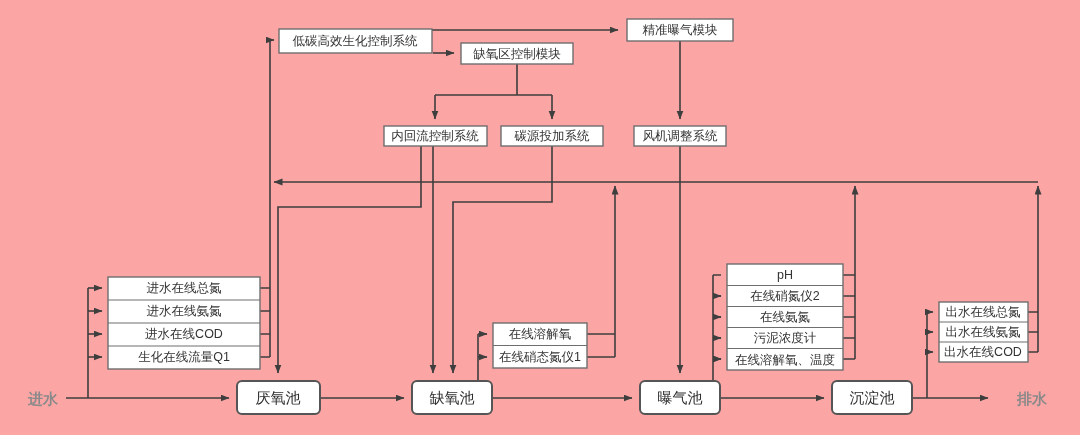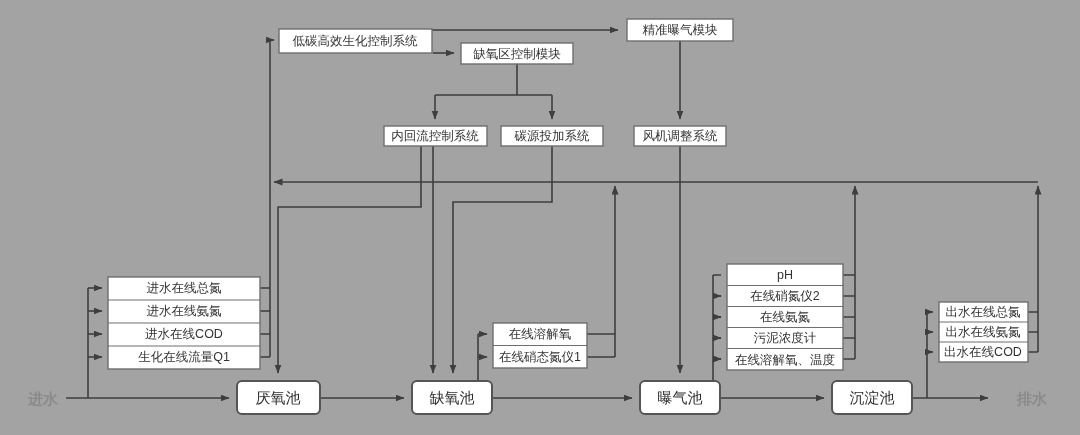--- a/index.html
+++ b/index.html
@@ -1,16 +1,16 @@
 <!DOCTYPE html>
 <html><head>
 <meta charset="utf-8">
 <style>
   html,body{margin:0;padding:0;background:#000;}
-  .stage{position:relative;width:1080px;height:435px;background:#a3a3a3;overflow:hidden;
+  .stage{position:relative;width:1080px;height:435px;background:#fca5a5;overflow:hidden;
          font-family:"Liberation Sans","DejaVu Sans",sans-serif;}
   svg{display:block;}
   .edge{stroke:#3e3e3e;stroke-width:1.6;fill:none;}
   .node-rect{fill:#ffffff;stroke:#6e6e6e;stroke-width:1.4;}
   .tank-rect{fill:#ffffff;stroke:#555555;stroke-width:2;}
   .stack-rect{fill:#ffffff;stroke:#6e6e6e;stroke-width:1.4;}
   .sep{stroke:#6e6e6e;stroke-width:1.1;}
   .node-label{fill:#333333;font-size:12.5px;text-anchor:middle;}
   .row-label{fill:#333333;font-size:12.5px;text-anchor:middle;}
   .tank-label{fill:#2f2f2f;font-size:15px;text-anchor:middle;}

